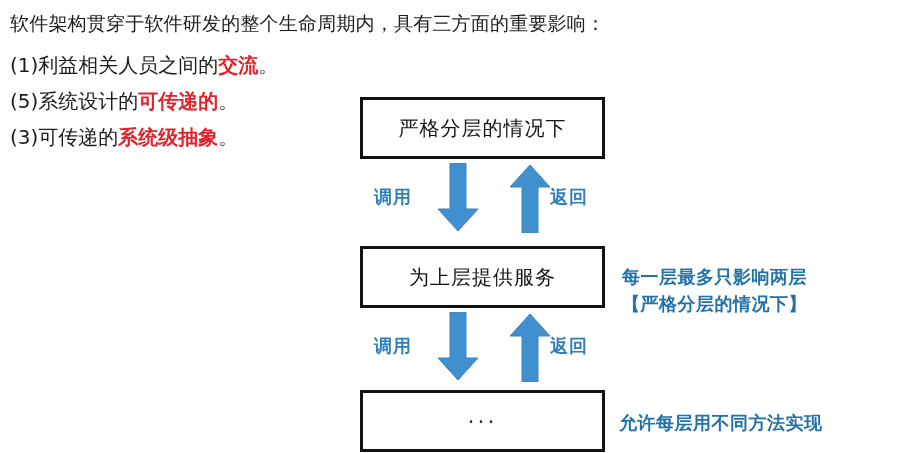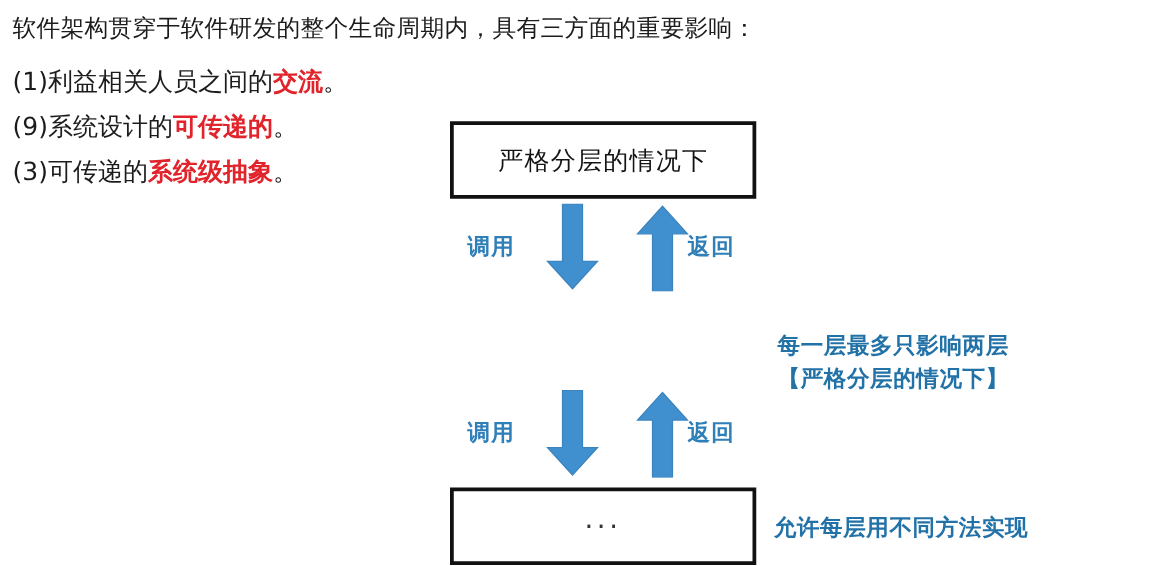--- a/index.html
+++ b/index.html
@@ -146,21 +146,21 @@
 
 <div id="slide">
 
   <div class="intro-line" id="intro-line">软件架构贯穿于软件研发的整个生命周期内，具有三方面的重要影响：</div>
 
   <div class="bullet" id="bullet-1">
     <span class="num">(1)利益相关人员之间的</span><span class="hl">交流</span><span class="tail">。</span>
   </div>
 
   <div class="bullet" id="bullet-2">
-    <span class="num">(9)系统设计的</span><span class="hl">可传递的</span><span class="tail">。</span>
+    <span class="num">(5)系统设计的</span><span class="hl">可传递的</span><span class="tail">。</span>
   </div>
 
   <div class="bullet" id="bullet-3">
     <span class="num">(3)可传递的</span><span class="hl">系统级抽象</span><span class="tail">。</span>
   </div>
 
   <div class="layer-box" id="box-top">严格分层的情况下</div>
 
   <div class="arrow-group" id="arrows-upper">
     <span class="arrow-label call">调用</span>
@@ -169,20 +169,21 @@
       <polygon points="14,0 30,0 30,46 42,46 22,68 2,46 14,46" fill="#4090cf" stroke="#3c84bd" stroke-width="1"></polygon>
     </svg>
 
     <svg class="arrow-svg up" width="44" height="70" viewBox="0 0 44 70">
       <polygon points="22,2 42,24 30,24 30,70 14,70 14,24 2,24" fill="#4090cf" stroke="#3c84bd" stroke-width="1"></polygon>
     </svg>
 
     <span class="arrow-label ret">返回</span>
   </div>
 
+  <div class="layer-box" id="box-mid">为上层提供服务</div>
 
   <div class="arrow-group" id="arrows-lower">
     <span class="arrow-label call">调用</span>
 
     <svg class="arrow-svg down" width="44" height="70" viewBox="0 0 44 70">
       <polygon points="14,0 30,0 30,46 42,46 22,68 2,46 14,46" fill="#4090cf" stroke="#3c84bd" stroke-width="1"></polygon>
     </svg>
 
     <svg class="arrow-svg up" width="44" height="70" viewBox="0 0 44 70">
       <polygon points="22,2 42,24 30,24 30,70 14,70 14,24 2,24" fill="#4090cf" stroke="#3c84bd" stroke-width="1"></polygon>

